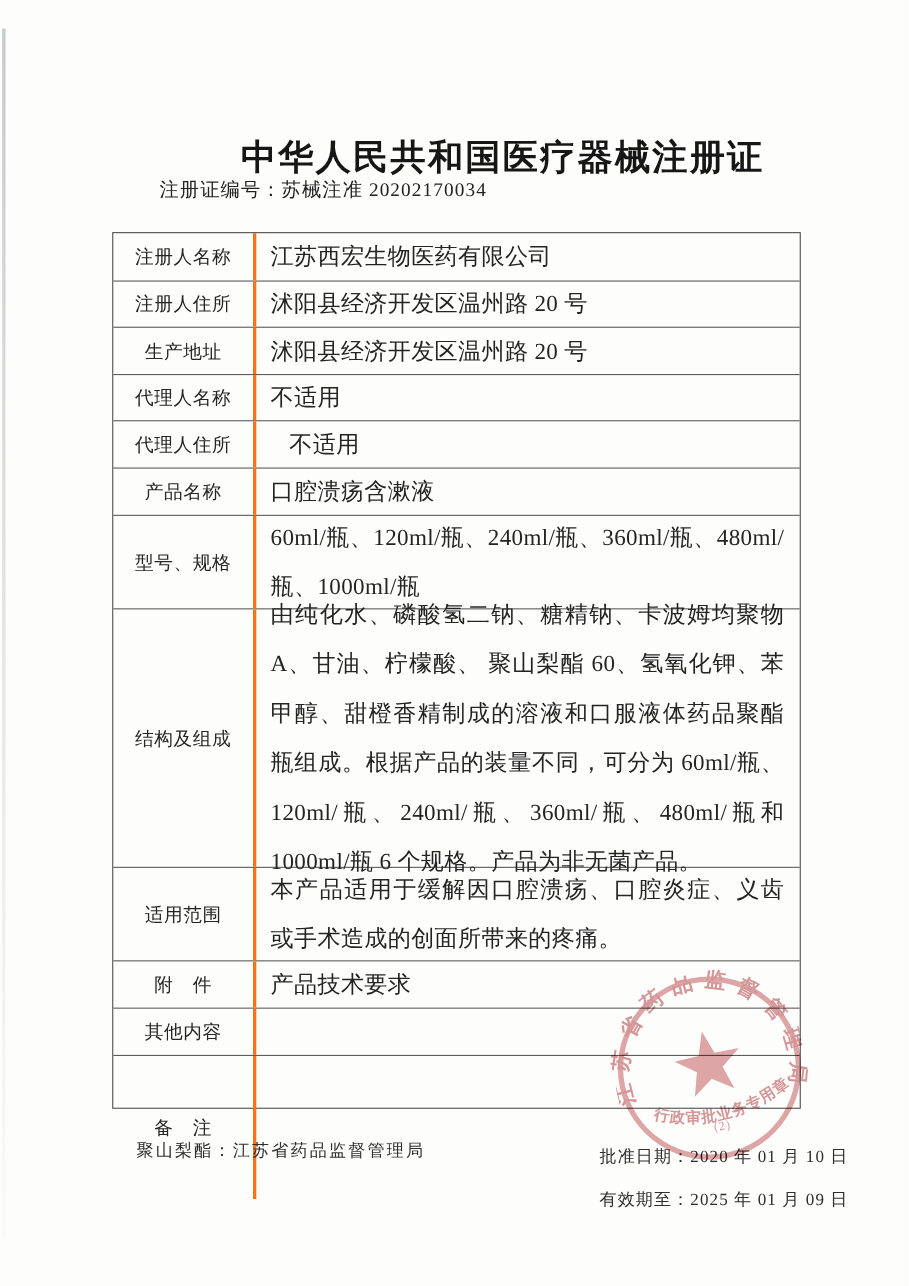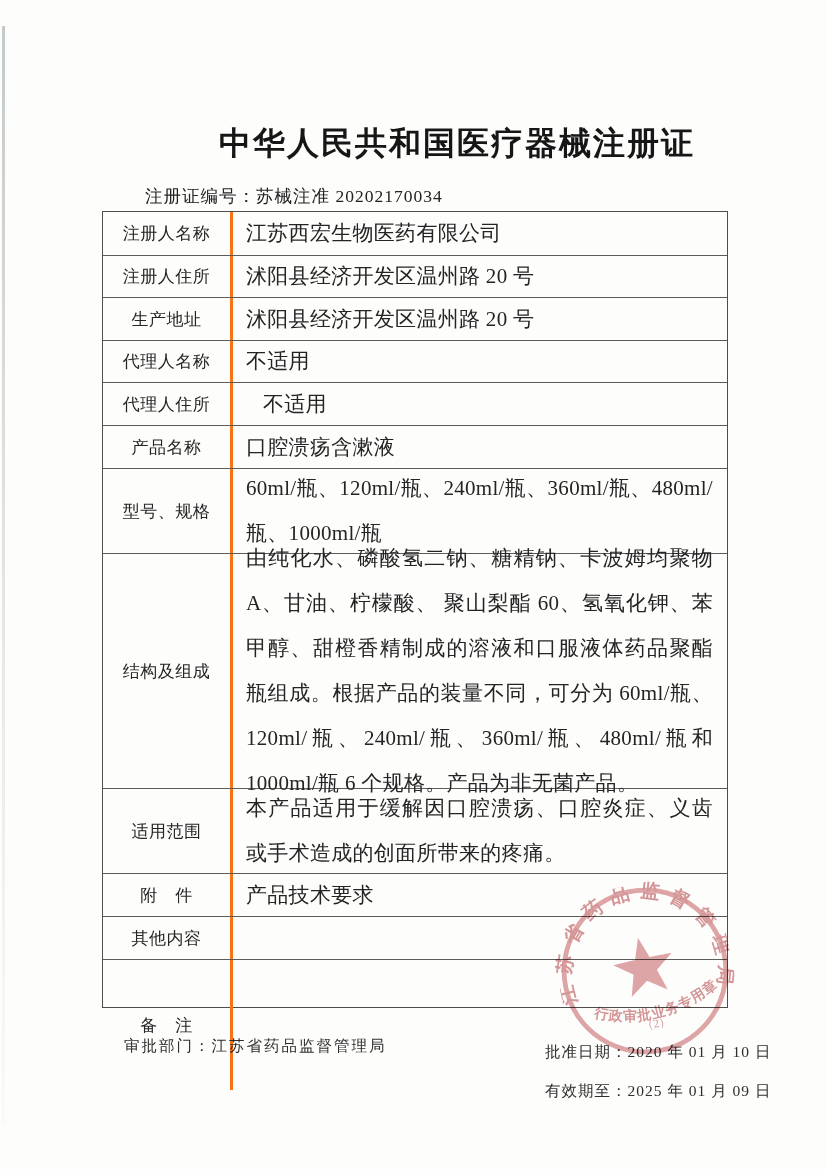--- a/index.html
+++ b/index.html
@@ -15,21 +15,21 @@
     background:linear-gradient(to bottom,rgba(150,160,160,.55),rgba(170,178,178,.25) 60%,rgba(180,186,186,.05));
   }
   .doc-title{
     position:absolute;top:122px;left:0;width:100%;
     text-align:center;font-size:32px;font-weight:bold;
     letter-spacing:2px;color:#161616;
     font-family:"Liberation Serif","DejaVu Serif",serif;
     padding-left:44px;
   }
   .reg-line{
-    position:absolute;top:184px;left:145px;
+    position:absolute;top:160px;left:145px;
     font-size:17.5px;color:#222;letter-spacing:1px;
   }
   .doc-table{
     position:absolute;left:102px;top:211px;width:624px;
     border:1.6px solid #4e4e4e;
   }
   .t-row{
     display:flex;box-sizing:border-box;
     border-bottom:1px solid #5c5c5c;
   }
@@ -140,21 +140,21 @@
       </div>
     </div>
     <div class="t-row" style="height: 47px; flex-direction: column;">
       <div class="t-label">备　注</div>
       <div class="t-value">
         <span></span>
       </div>
     </div>
   </div>
 
-<div class="footer-left"><span>审批部门：</span><span>江苏省药品监督管理局</span></div>
+<div class="footer-left"><span>聚山梨酯：</span><span>江苏省药品监督管理局</span></div>
 
 <div class="footer-right">
   <div><span>批准日期：</span><span>2020 年 01 月 10 日</span></div>
   <div><span>有效期至：</span><span>2025 年 01 月 09 日</span></div>
 </div>
 
 <svg class="seal" viewBox="0 0 200 200" xmlns="http://www.w3.org/2000/svg">
   <defs>
     <path id="sealTopArc" d="M 20.1 129.1 A 85 85 0 1 1 179.9 129.1" fill="none"></path>
     <path id="sealBottomArc" d="M 28 138 Q 100 172 172 138" fill="none"></path>

